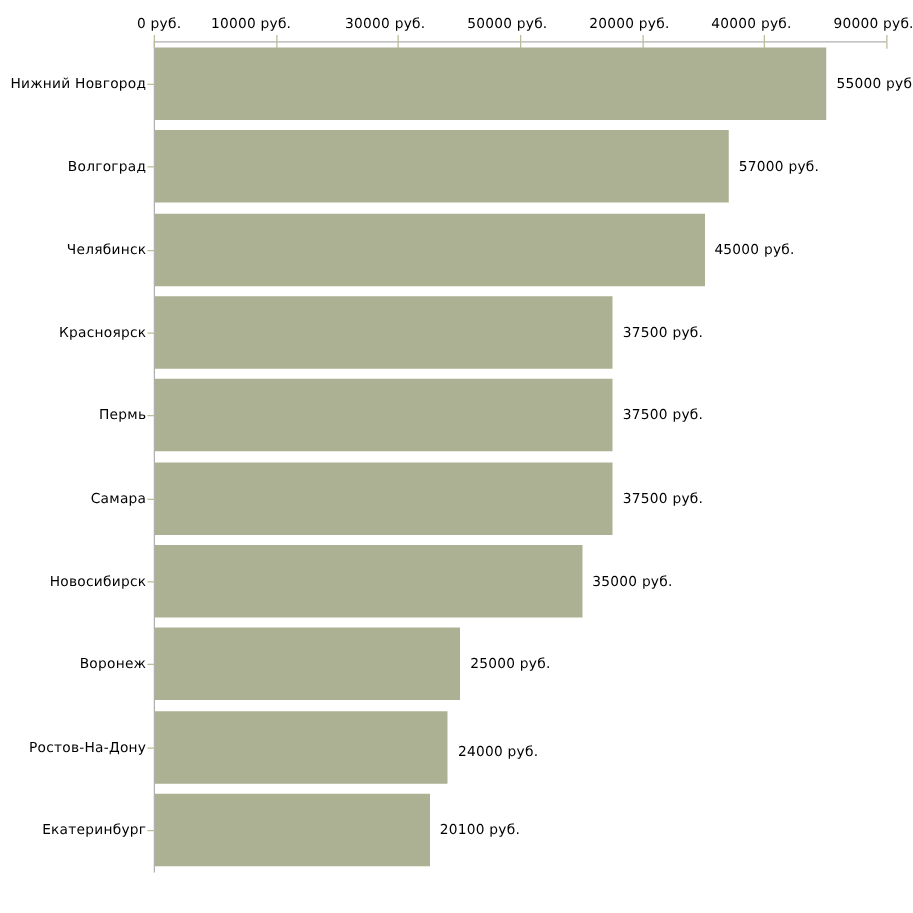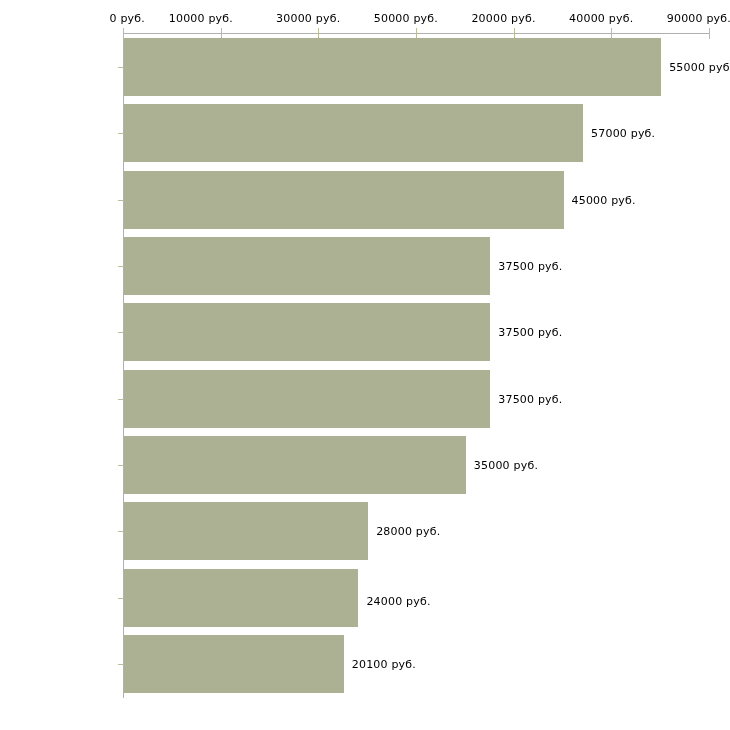--- a/index.html
+++ b/index.html
@@ -134,37 +134,49 @@
       <div class="y-tick" style="top: 200px;"></div>
       <div class="y-tick" style="top: 266px;"></div>
       <div class="y-tick" style="top: 332px;"></div>
       <div class="y-tick" style="top: 399px;"></div>
       <div class="y-tick" style="top: 465px;"></div>
       <div class="y-tick" style="top: 531px;"></div>
       <div class="y-tick" style="top: 598px;"></div>
       <div class="y-tick" style="top: 664px;"></div>
     </div>
 
+  <div class="cat-label-wrap" id="cat-labels">
+      <div class="cat-label" style="top: 67.15px;">Нижний Новгород</div>
+      <div class="cat-label" style="top: 133.45px;">Волгоград</div>
+      <div class="cat-label" style="top: 199.75px;">Челябинск</div>
+      <div class="cat-label" style="top: 266.05px;">Красноярск</div>
+      <div class="cat-label" style="top: 332.35px;">Пермь</div>
+      <div class="cat-label" style="top: 398.65px;">Самара</div>
+      <div class="cat-label" style="top: 464.95px;">Новосибирск</div>
+      <div class="cat-label" style="top: 531.25px;">Воронеж</div>
+      <div class="cat-label" style="top: 597.55px;">Ростов-На-Дону</div>
+      <div class="cat-label" style="top: 663.85px;">Екатеринбург</div>
+    </div>
 
   <div id="bars">
       <div class="bar" title="Нижний Новгород: 55000 руб." style="top: 38.15px; width: 537.167px; height: 58px; background: rgb(173, 177, 147);"></div>
       <div class="bar-value-label" style="left: 669.167px; top: 67.15px;">55000 руб.</div>
       <div class="bar" title="Волгоград: 47000 руб." style="top: 104.45px; width: 459.033px; height: 58px; background: rgb(173, 177, 147);"></div>
       <div class="bar-value-label" style="left: 591.033px; top: 133.45px;">57000 руб.</div>
       <div class="bar" title="Челябинск: 45000 руб." style="top: 170.75px; width: 439.5px; height: 58px; background: rgb(173, 177, 147);"></div>
       <div class="bar-value-label" style="left: 571.5px; top: 199.75px;">45000 руб.</div>
       <div class="bar" title="Красноярск: 37500 руб." style="top: 237.05px; width: 366.25px; height: 58px; background: rgb(173, 177, 147);"></div>
       <div class="bar-value-label" style="left: 498.25px; top: 266.05px;">37500 руб.</div>
       <div class="bar" title="Пермь: 37500 руб." style="top: 303.35px; width: 366.25px; height: 58px; background: rgb(173, 177, 147);"></div>
       <div class="bar-value-label" style="left: 498.25px; top: 332.35px;">37500 руб.</div>
       <div class="bar" title="Самара: 37500 руб." style="top: 369.65px; width: 366.25px; height: 58px; background: rgb(173, 177, 147);"></div>
       <div class="bar-value-label" style="left: 498.25px; top: 398.65px;">37500 руб.</div>
       <div class="bar" title="Новосибирск: 35000 руб." style="top: 435.95px; width: 341.833px; height: 58px; background: rgb(173, 177, 147);"></div>
       <div class="bar-value-label" style="left: 473.833px; top: 464.95px;">35000 руб.</div>
       <div class="bar" title="Воронеж: 25000 руб." style="top: 502.25px; width: 244.167px; height: 58px; background: rgb(173, 177, 147);"></div>
-      <div class="bar-value-label" style="left: 376.167px; top: 531.25px;">28000 руб.</div>
+      <div class="bar-value-label" style="left: 376.167px; top: 531.25px;">25000 руб.</div>
       <div class="bar" title="Ростов-На-Дону: 24000 руб." style="top: 568.55px; width: 234.4px; height: 58px; background: rgb(173, 177, 147);"></div>
       <div class="bar-value-label" style="left: 366.4px; top: 601px;">24000 руб.</div>
       <div class="bar" title="Екатеринбург: 22500 руб." style="top: 634.85px; width: 219.75px; height: 58px; background: rgb(173, 177, 147);"></div>
       <div class="bar-value-label" style="left: 351.75px; top: 663.85px;">20100 руб.</div>
     </div>
 
 </div>
 
 </body></html>

